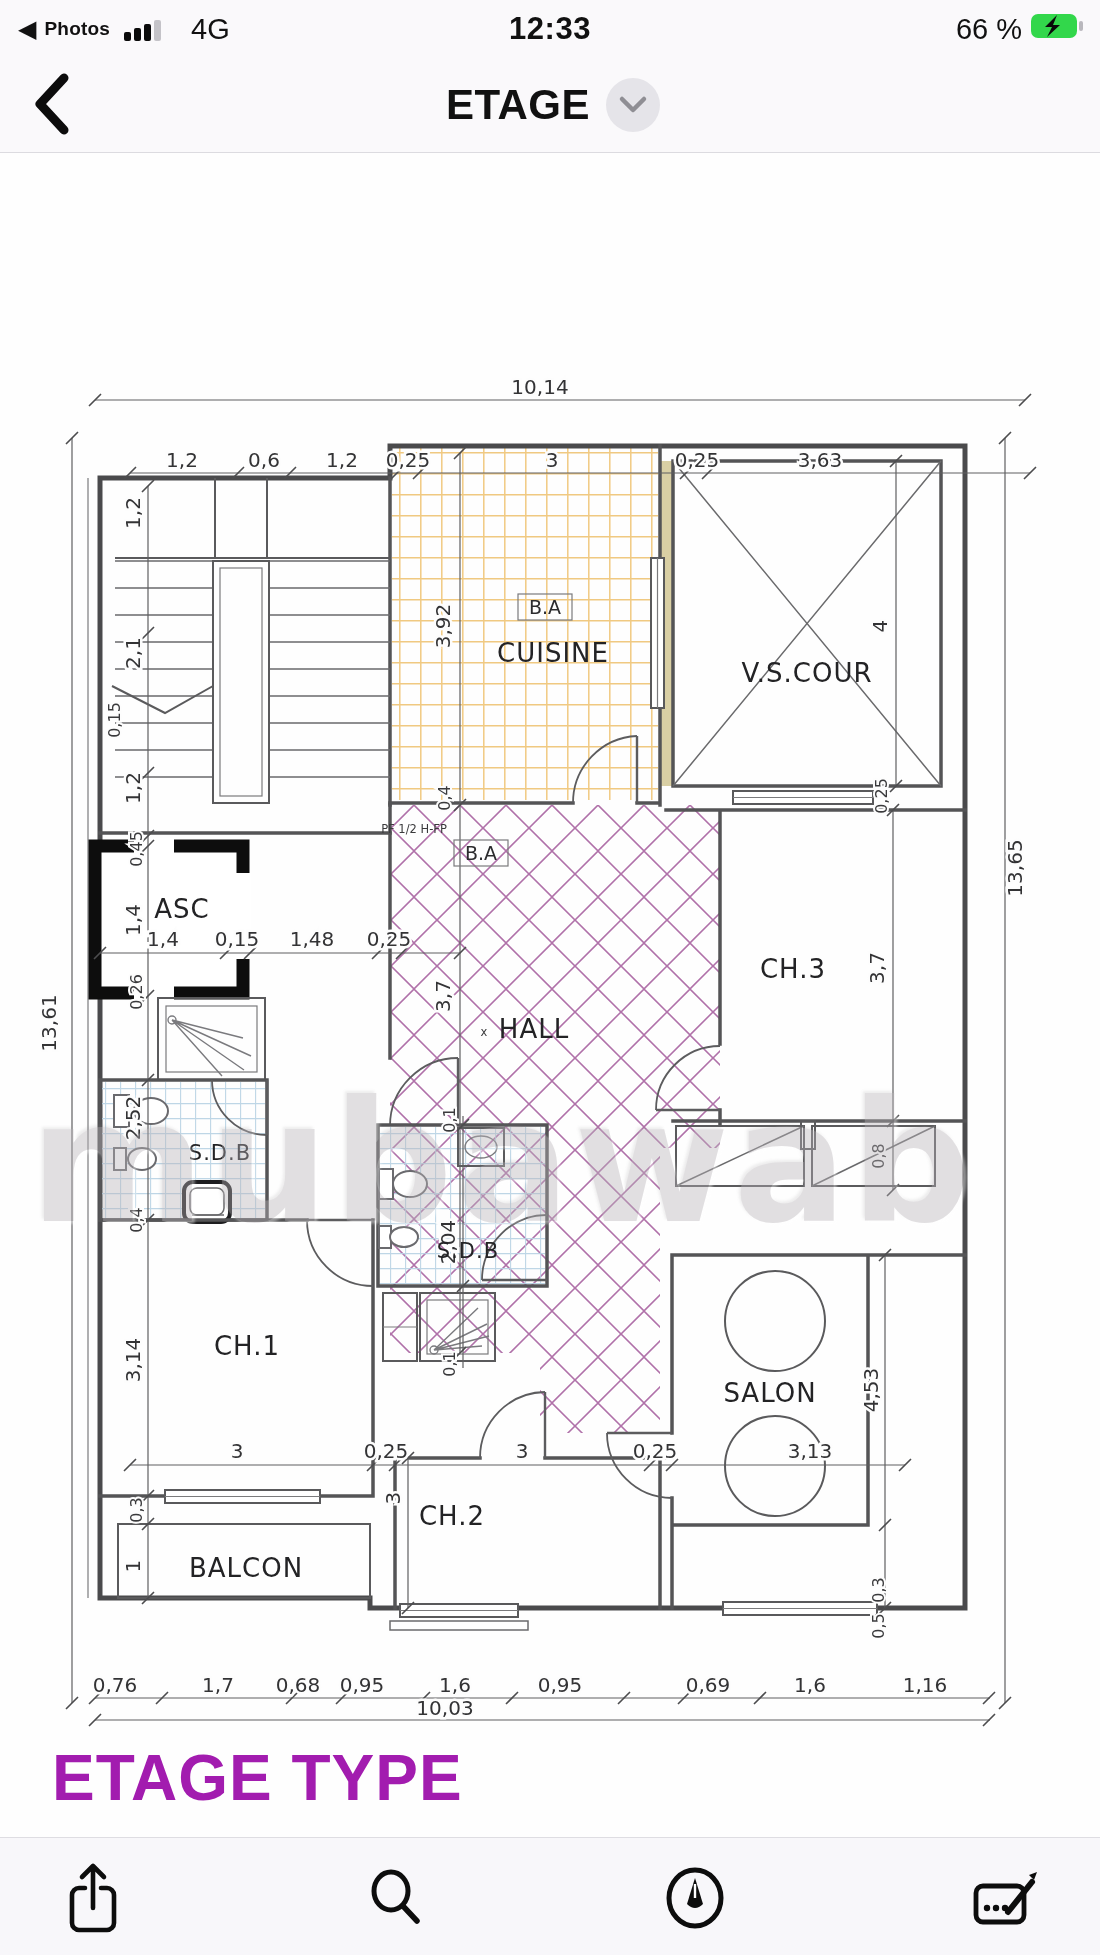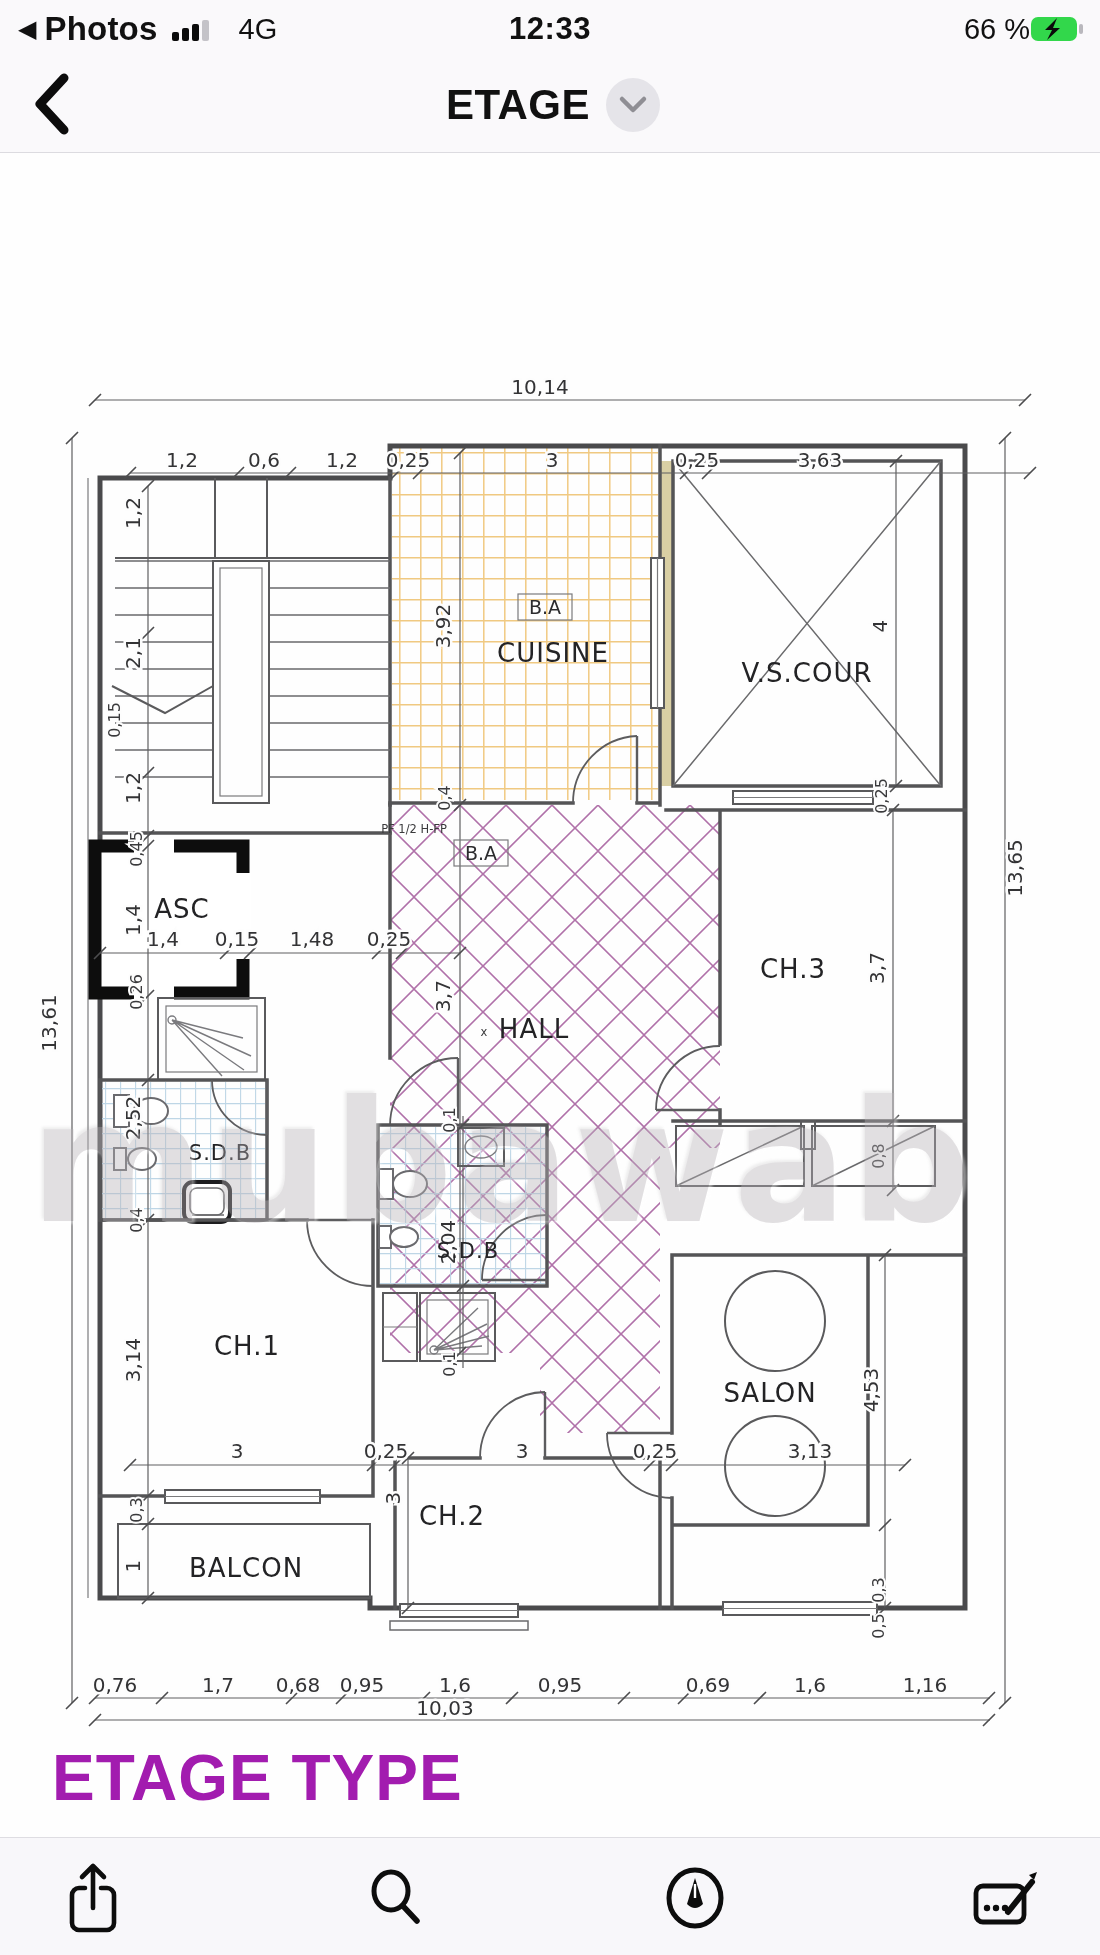--- a/index.html
+++ b/index.html
@@ -4,27 +4,27 @@
 <style>
   html,body{margin:0;padding:0;}
   body{width:1100px;height:1955px;position:relative;overflow:hidden;
        font-family:"Liberation Sans",sans-serif;background:#fdfdfe;color:#111;}
 
   
   .status{position:absolute;top:0;left:0;right:0;height:58px;background:#faf9fb;
           display:flex;align-items:center;z-index:30;}
   .status-left{display:flex;align-items:center;gap:8px;margin-left:18px;}
   .back-glyph{font-size:24px;line-height:1;}
-  .back-app{font-size:33px;font-weight:600;letter-spacing:.2px;}
+  .back-app{font-size:19px;font-weight:600;letter-spacing:.2px;}
   .sigbars{display:flex;align-items:flex-end;gap:3px;margin-left:6px;height:24px;}
   .sigbars i{display:block;width:7px;border-radius:2px;background:#0b0b0b;}
   .sigbars i.dim{background:#c4c3c8;}
   .network{font-size:29px;margin-left:22px;}
   .time{position:absolute;left:0;right:0;text-align:center;font-size:31px;font-weight:700;letter-spacing:.5px;}
-  .status-right{margin-left:auto;display:flex;align-items:center;margin-right:16px;z-index:2;}
+  .status-right{margin-left:auto;display:flex;gap:8px;margin-right:16px;z-index:2;}
   .battpct{font-size:29px;font-weight:500;}
 
   
   .nav{position:absolute;top:58px;left:0;right:0;height:94px;background:#faf9fb;
        border-bottom:1px solid #dcdbe0;z-index:30;}
   .nav-back{position:absolute;left:28px;top:14px;width:48px;height:66px;background:none;border:none;padding:0;cursor:pointer;}
   .nav-center{position:absolute;left:0;right:0;top:0;height:94px;display:flex;align-items:center;justify-content:center;gap:16px;padding-left:6px;}
   .nav-title{font-size:42px;font-weight:700;letter-spacing:.5px;}
   .nav-dd{width:54px;height:54px;border-radius:50%;background:#e5e4e9;border:none;display:flex;align-items:center;justify-content:center;cursor:pointer;}
 

